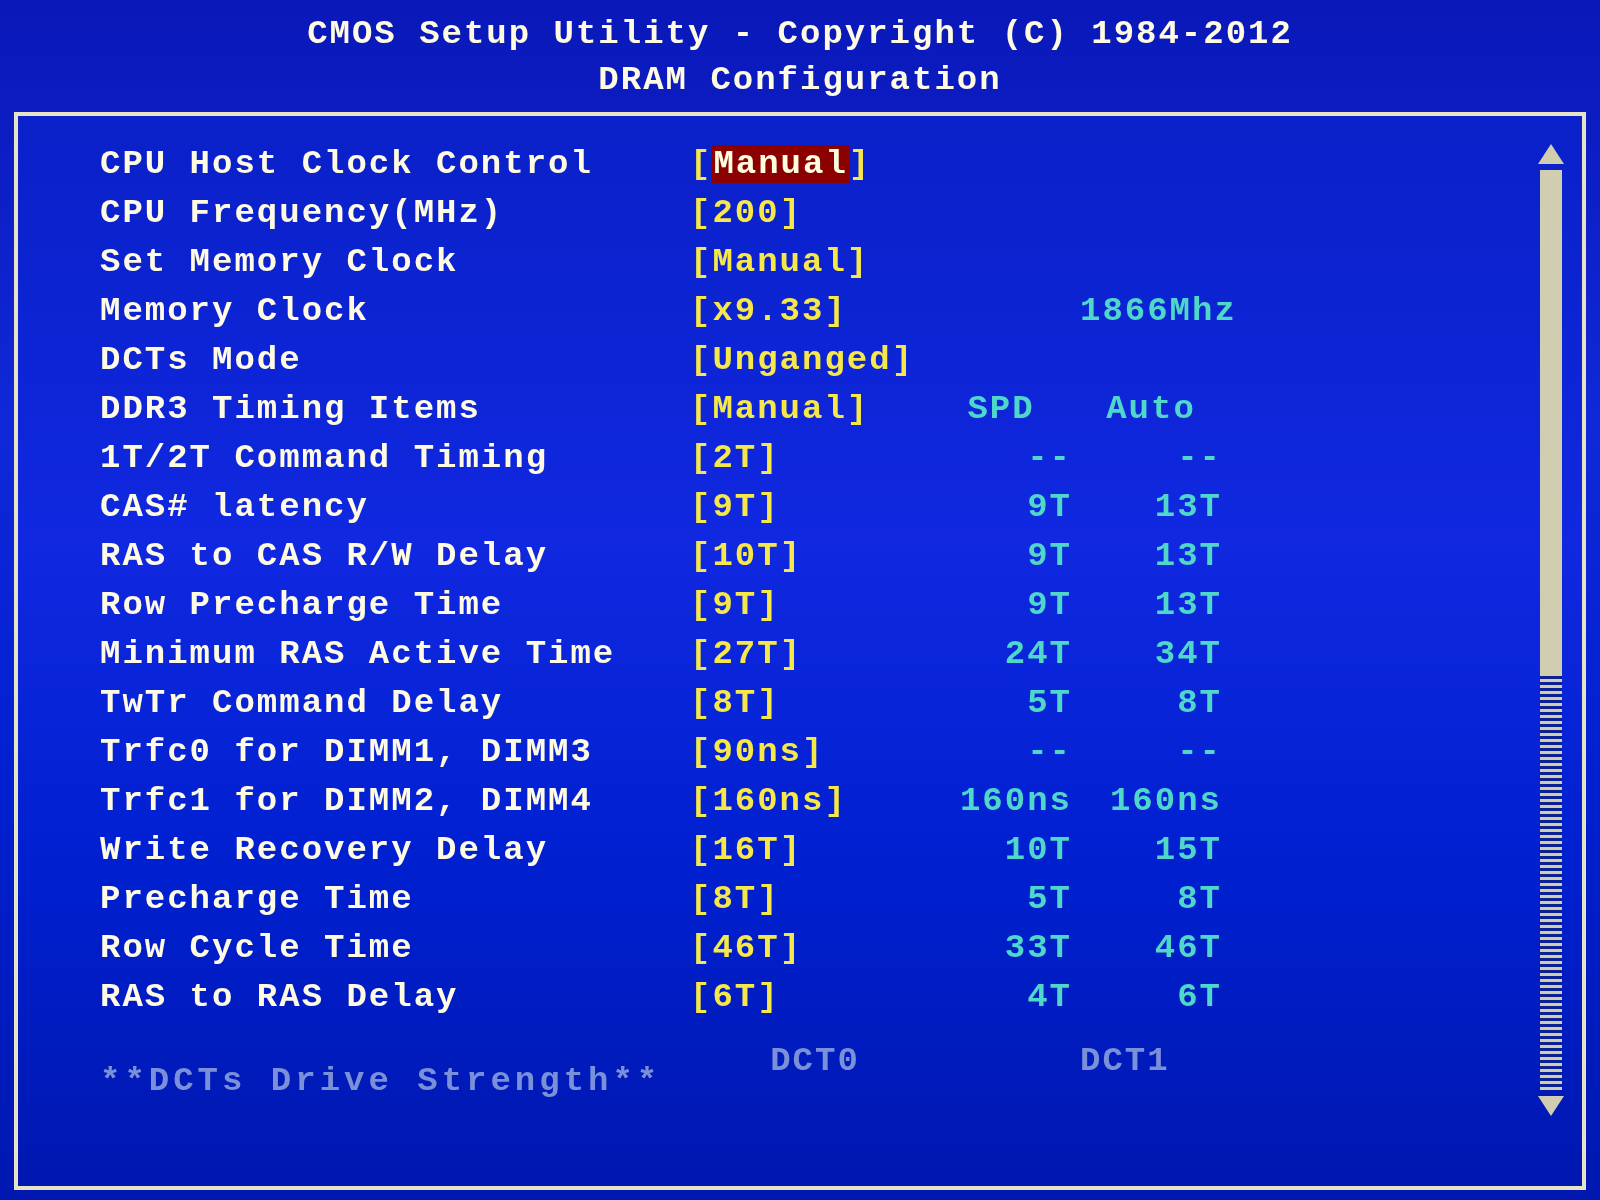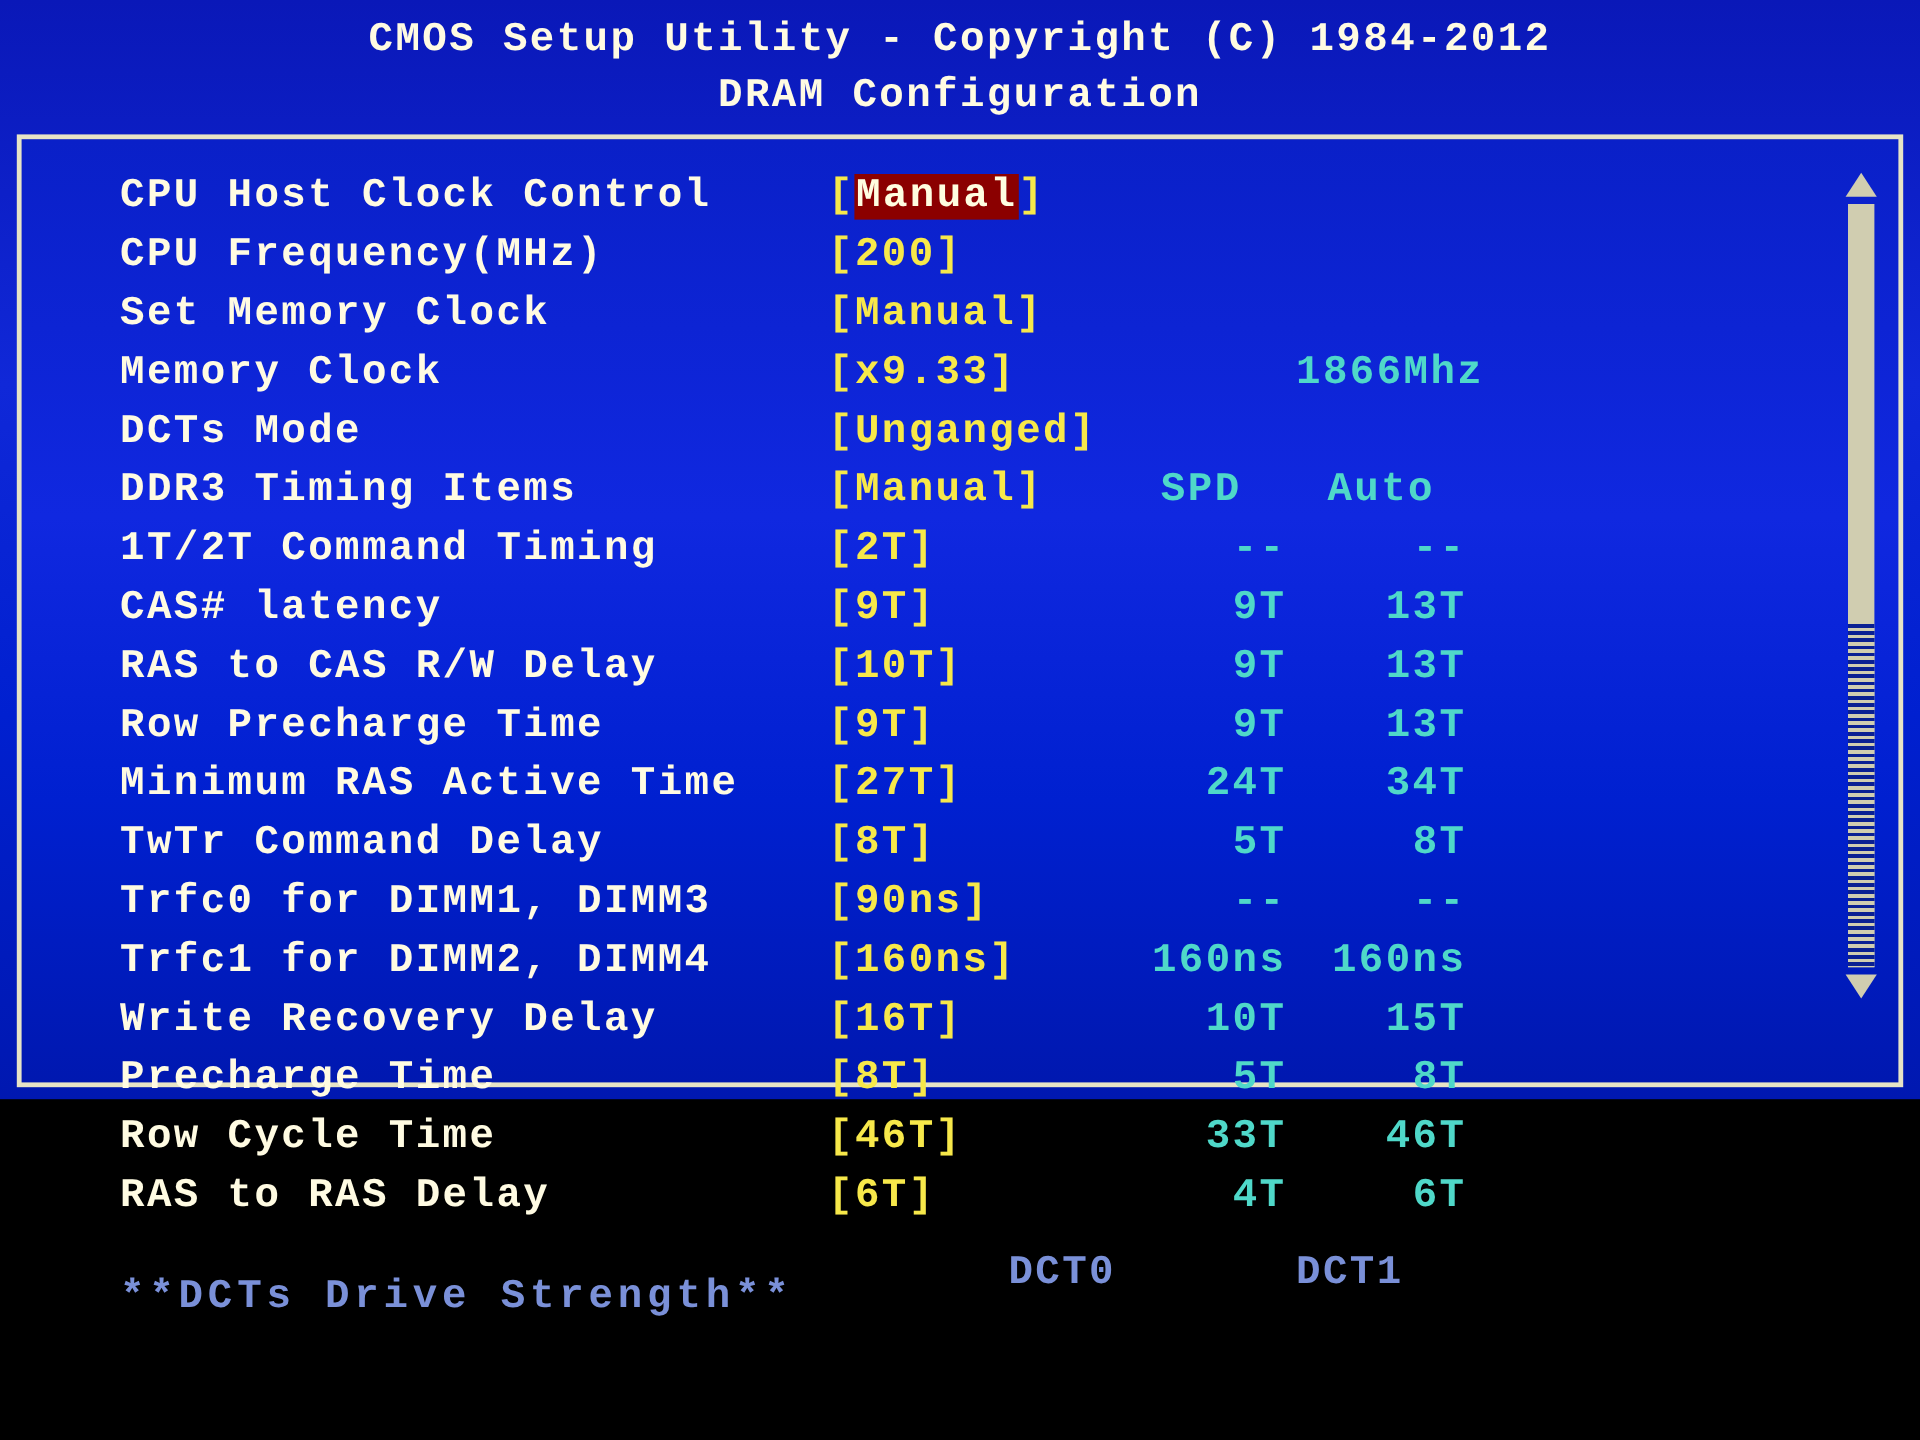--- a/index.html
+++ b/index.html
@@ -11,21 +11,21 @@
   }
   body {
     font-family: "Courier New", Courier, monospace;
     font-weight: bold;
     font-size: 34px;
     letter-spacing: 2px;
     color: #f5f2e0;
   }
   .screen {
     width: 1600px;
-    height: 916px;
+    height: 1200px;
     background: #0018c0;
     background: linear-gradient(180deg, #0a18b8 0%, #1028d8 35%, #0020d0 65%, #0018b0 100%);
     display: flex;
     flex-direction: column;
   }
   .header {
     text-align: center;
     padding: 12px 0 8px 0;
     color: #fffbe2;
     line-height: 1.35em;
@@ -65,21 +65,21 @@
     grid-template-columns: 590px 240px 150px 150px;
     align-items: center;
     height: 49px;
     white-space: pre;
     color: #7a90d8;
   }
   .footer-row .dctlabel {
     letter-spacing: 4px;
     margin-top: 40px;
   }
-  .footer-row .c1 { text-align: right;  padding-left: 10px; }
+  .footer-row .c1 { text-align: center;  padding-left: 10px; }
   .footer-row .c2 { text-align: left; padding-right: 8px; }
   
   .scrollbar {
     position: absolute;
     right: 18px;
     top: 28px;
     bottom: 70px;
     width: 26px;
     display: flex;
     flex-direction: column;

